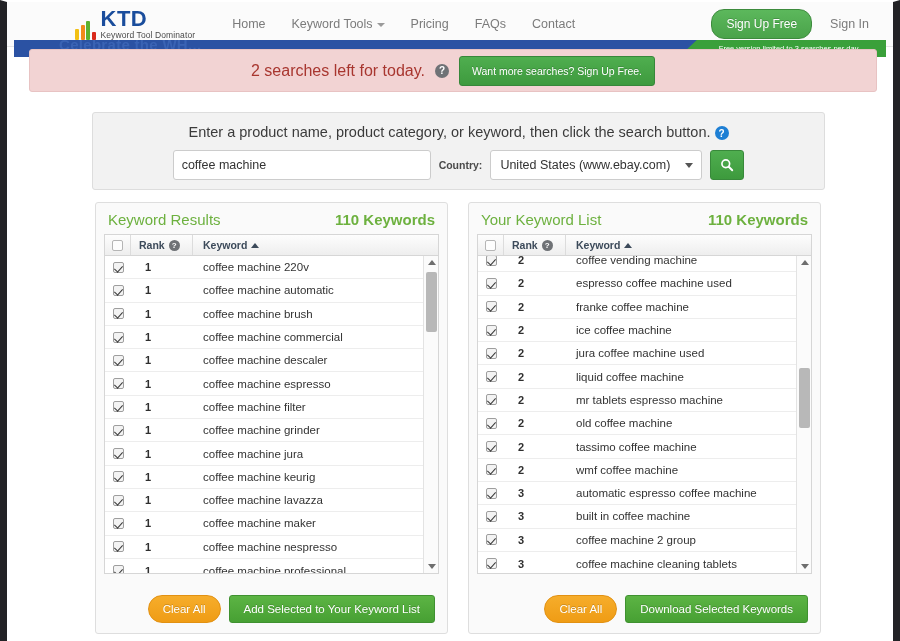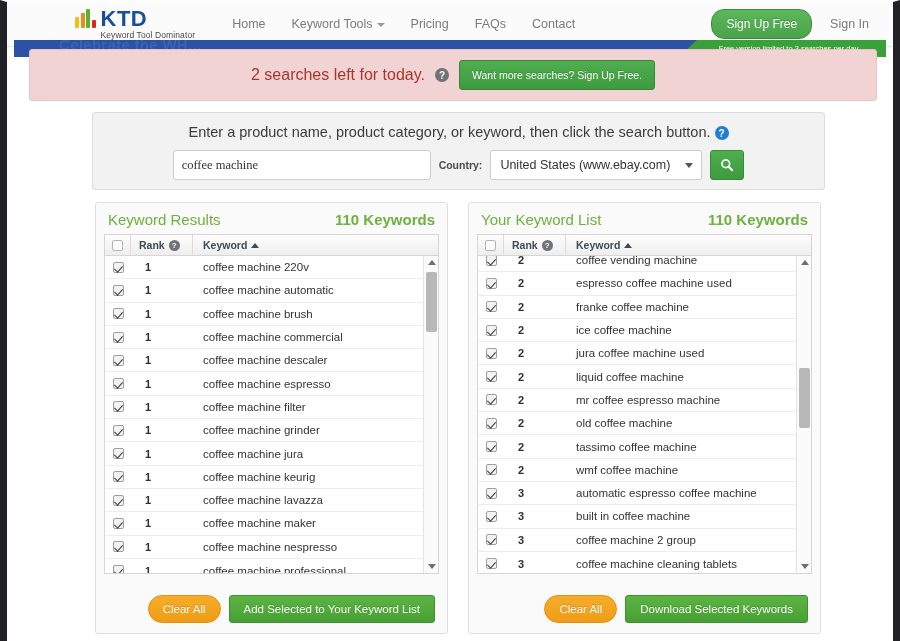--- a/index.html
+++ b/index.html
@@ -24,21 +24,21 @@
   .site-header {
     position: relative;
     height: 45px;
     background: #fbfbfb;
     border-bottom: 1px solid #e6e6e6;
     display: flex;
     align-items: center;
     padding: 0 12px 0 68px;
     z-index: 5;
   }
-  .logo-wrap { display: flex; gap: 5px; }
+  .logo-wrap { display: flex; align-items: flex-end; gap: 5px; }
   .logo-bars { display: flex; align-items: flex-end; gap: 1.5px; height: 20px; }
   .logo-bars i { display: block; width: 4px; border-radius: 1px; }
   .bar-y { height: 11px; background: #f2c014; }
   .bar-o { height: 15px; background: #f08a1c; }
   .bar-g { height: 19px; background: #5cb22e; }
   .bar-r { height: 8px;  background: #d9291c; }
   .logo-text { line-height: 1; }
   .logo-ktd {
     font-size: 22px; font-weight: bold; color: #1a4d9c;
     letter-spacing: 0.5px; display: block;
@@ -84,21 +84,21 @@
     position: absolute; right: 0; top: 0; height: 17px;
     background: #3aa03a; color: #ffffff;
     font-size: 7.5px; line-height: 17px;
     padding: 0 26px 0 40px;
     clip-path: polygon(18px 0, 100% 0, 100% 100%, 0 100%);
   }
 
   
   .alert-bar {
     position: absolute; left: 22px; right: 16px; top: 47px;
-    height: 52px; background: #f2d3d3; border: 1px solid #e8c3c3;
+    height: 43px; background: #f2d3d3; border: 1px solid #e8c3c3;
     border-radius: 3px; display: flex; align-items: center;
     justify-content: center; gap: 10px; z-index: 8;
   }
   .alert-text { font-size: 16px; color: #a8362f; }
   .help-icon {
     display: inline-flex; align-items: center; justify-content: center;
     width: 14px; height: 14px; border-radius: 50%;
     background: #6f7276; color: #fff;
     font-size: 10px; font-weight: bold; cursor: pointer;
     vertical-align: middle;
@@ -121,21 +121,21 @@
     text-align: center; font-size: 14.5px; color: #3b3b3b;
     padding-top: 11px;
   }
   .search-row {
     display: flex; align-items: center; justify-content: center;
     gap: 8px; margin-top: 10px;
   }
   .keyword-input {
     width: 258px; height: 30px; border: 1px solid #cccccc; border-radius: 3px;
     background: #fff; font-size: 12.5px; color: #333; padding: 0 8px;
-    font-family: Liberation Serif, serif;
+    font-family: Liberation Sans, sans-serif;
   }
   .country-label { font-size: 10.5px; font-weight: bold; color: #4a4a4a; }
   .country-select {
     position: relative; width: 212px; height: 30px;
     border: 1px solid #cccccc; border-radius: 3px; background: #fff;
     display: flex; align-items: center; padding: 0 22px 0 9px;
     font-size: 12.5px; color: #333; cursor: pointer;
   }
   .country-select .caret-dn {
     position: absolute; right: 8px; top: 50%; margin-top: -2px;
@@ -517,21 +517,21 @@
                 <span class="chk"></span>
               </div>
               <div class="cell-rank">2</div>
               <div class="cell-key">liquid coffee machine</div>
             </div>
             <div class="row">
               <div class="cell-check">
                 <span class="chk"></span>
               </div>
               <div class="cell-rank">2</div>
-              <div class="cell-key">mr coffee espresso machine</div>
+              <div class="cell-key">mr tablets espresso machine</div>
             </div>
             <div class="row">
               <div class="cell-check">
                 <span class="chk"></span>
               </div>
               <div class="cell-rank">2</div>
               <div class="cell-key">old coffee machine</div>
             </div>
             <div class="row">
               <div class="cell-check">

